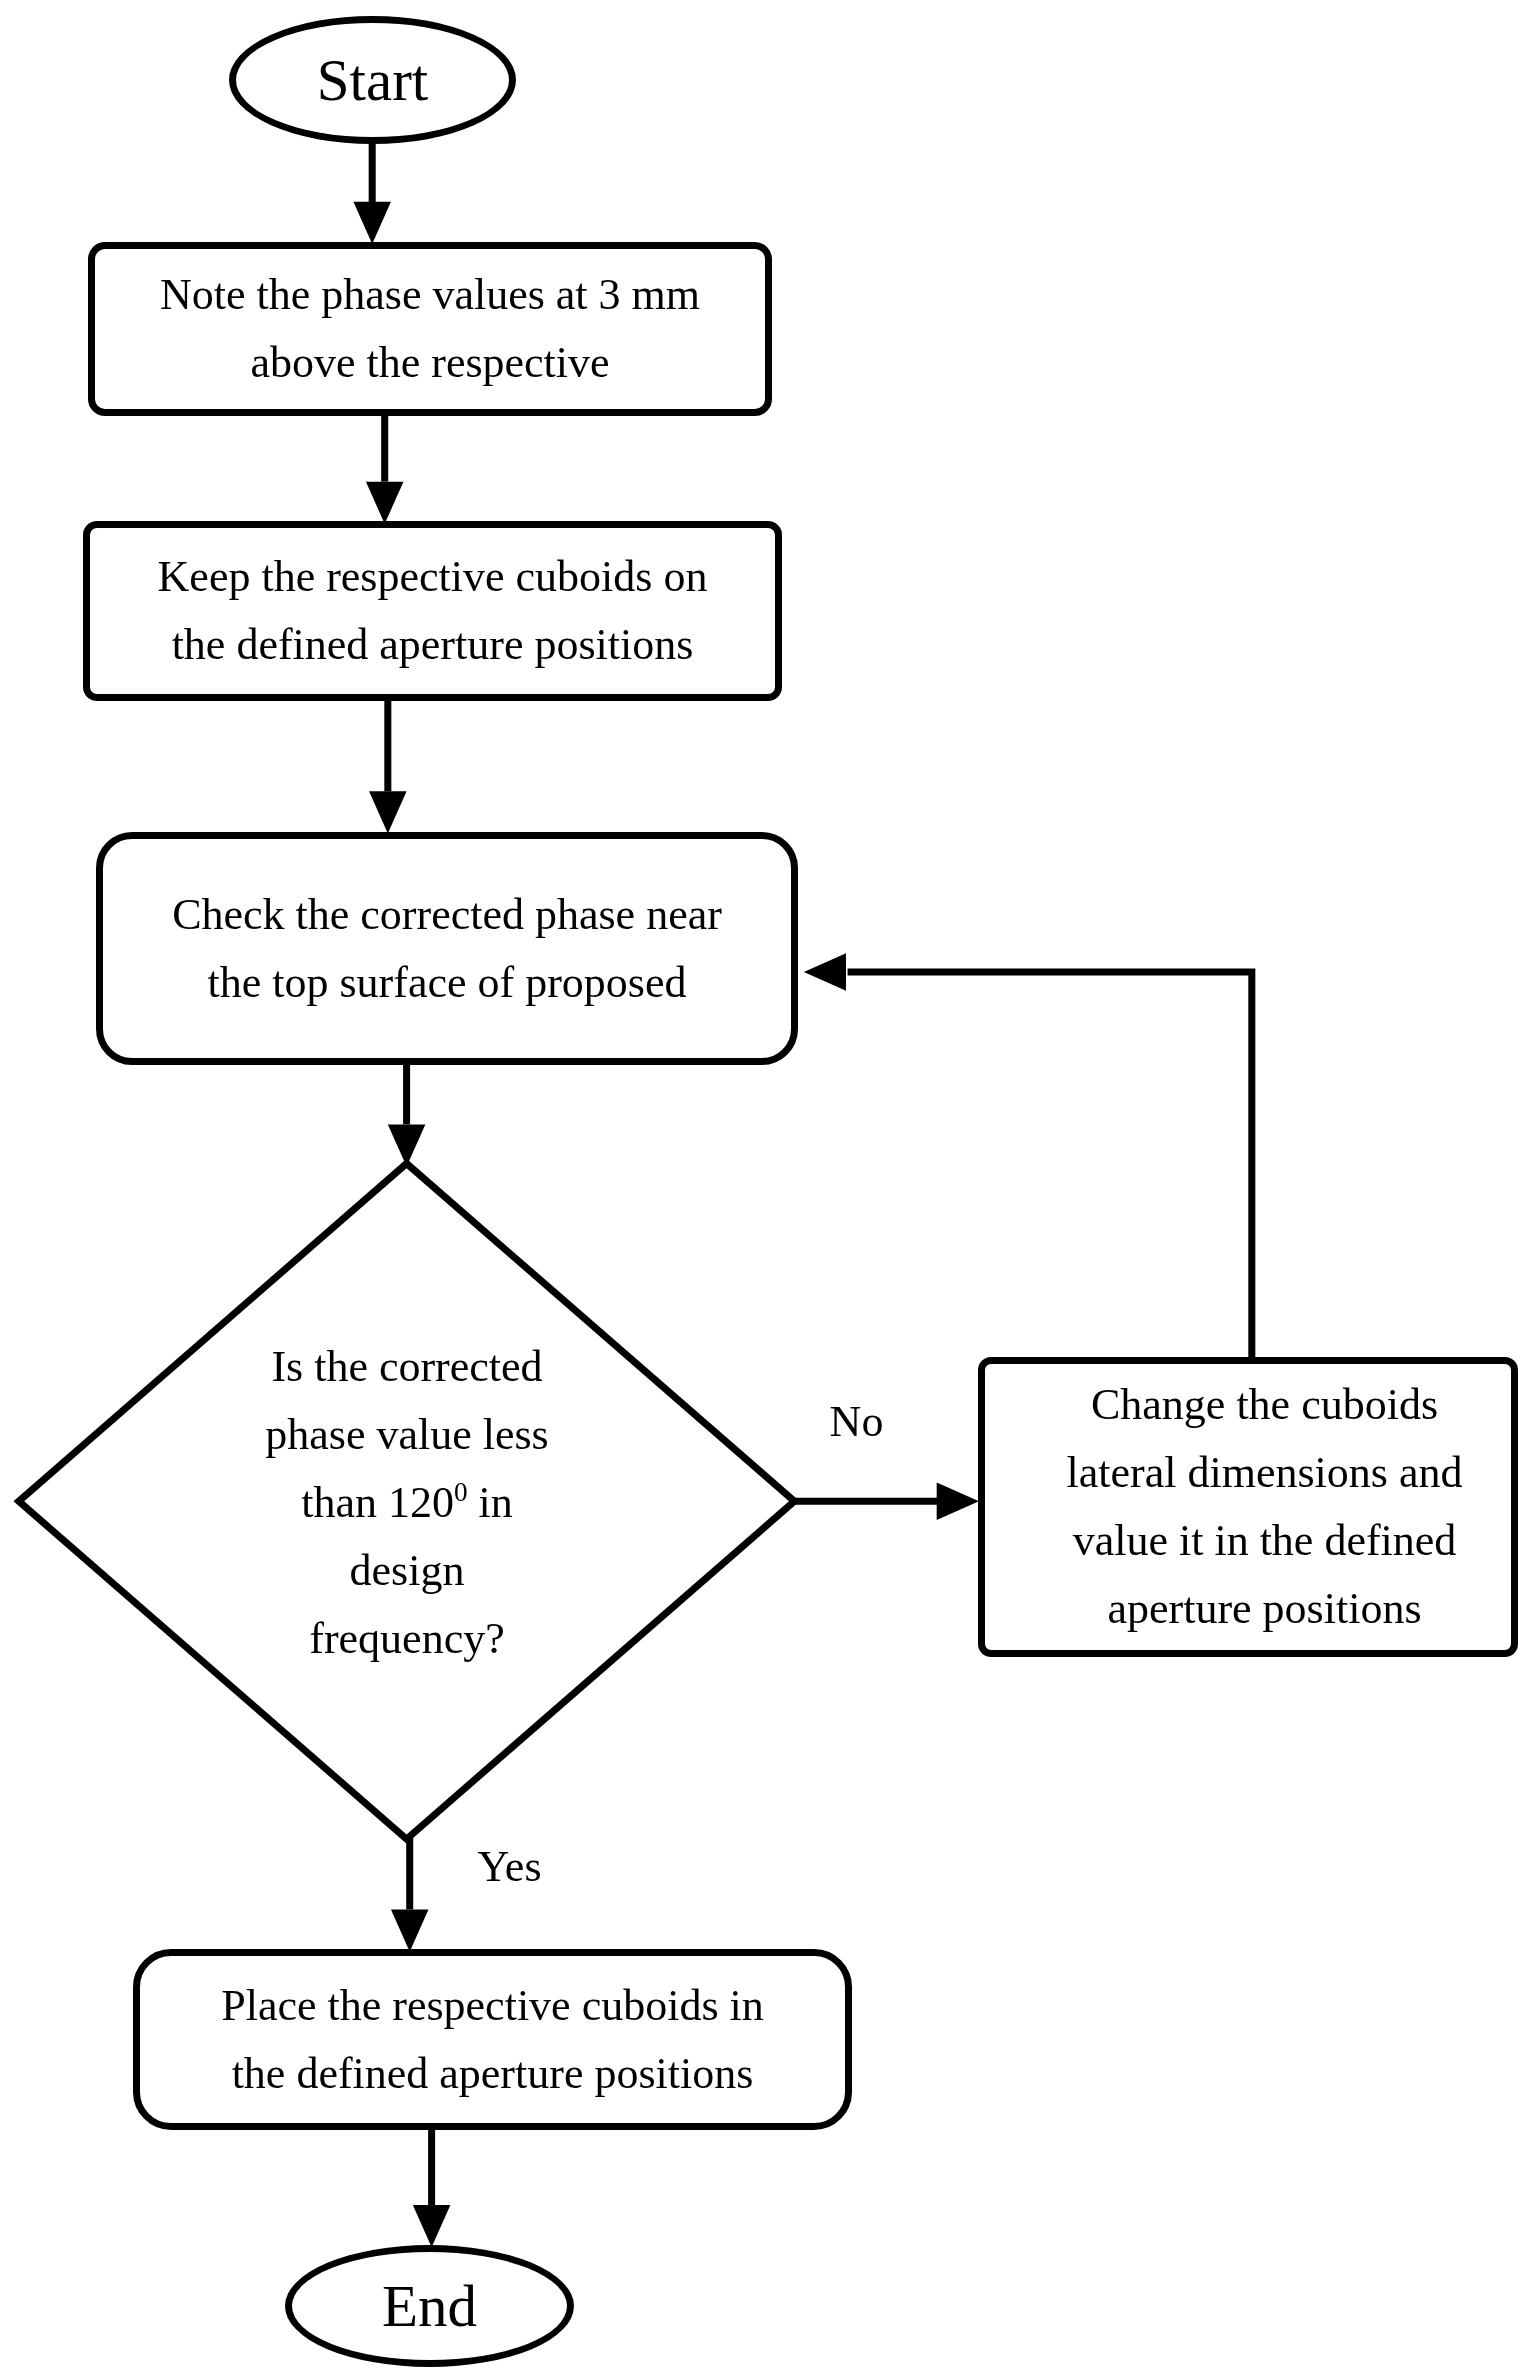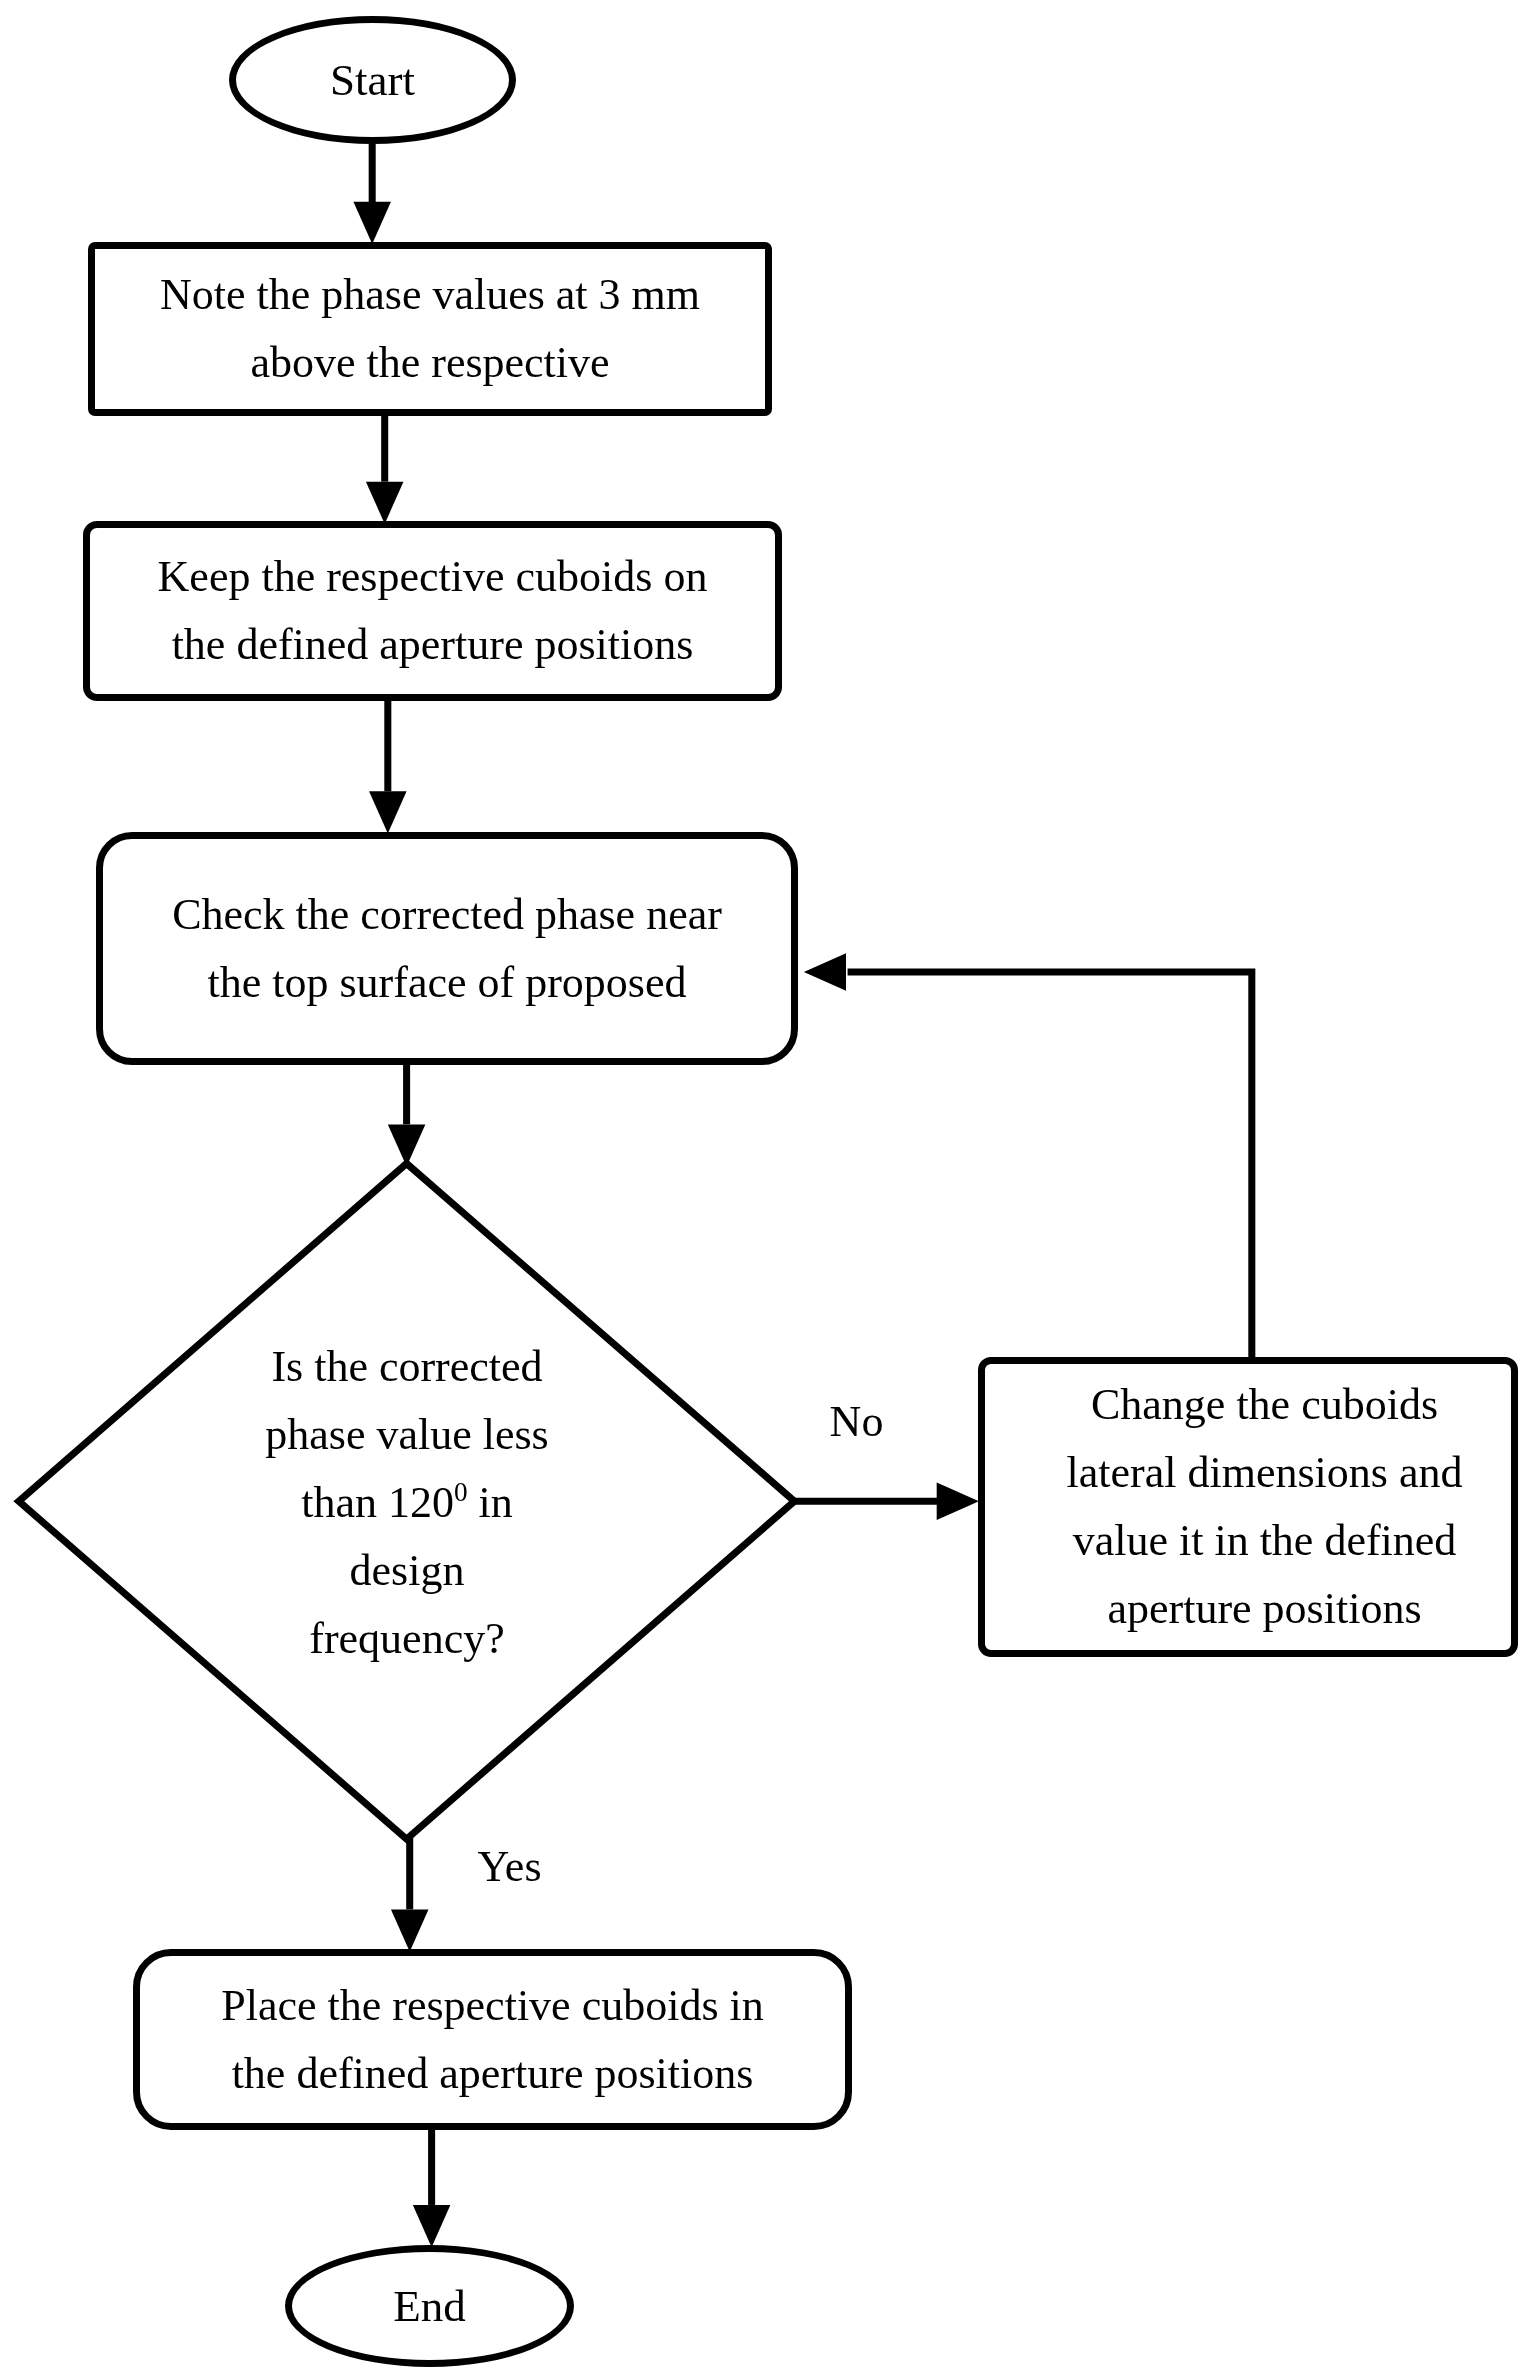--- a/index.html
+++ b/index.html
@@ -45,28 +45,28 @@
     justify-content: center;
     align-items: center;
     text-align: center;
     font-size: 44px;
     line-height: 68px;
     background: #ffffff;
   }
   .terminator {
     border: 7.8px solid #000000;
     border-radius: 50%;
-    font-size: 45px;
+    font-size: 59px;
     text-align: right;
   }
   .process {
     border: 7px solid #000000;
   }
   .node-start   { left: 229px; top: 15.6px;   width: 287px; height: 128px; }
-  .node-note    { left: 88px; top: 242px;  width: 684px; height: 174px; border-radius: 7px; }
+  .node-note    { left: 88px; top: 242px;  width: 684px; height: 174px; border-radius: 17px; }
   .node-keep    { left: 83px; top: 521px;  width: 699px; height: 180px; border-radius: 14px; }
   .node-check   { left: 96px; top: 832px; width: 702px; height: 233px; border-radius: 36px; }
   .node-decision-text {
     left: 191px; top: 1331px; width: 432px; height: 344px;
     background: transparent;
   }
   .node-change  { left: 978px; top: 1357px; width: 540px; height: 300px; border-radius: 13px; padding-left: 33px; }
   .node-place   { left: 133px; top: 1949px; width: 719px; height: 181px; border-radius: 38px; text-align: right; }
   .node-end     { left: 285px; top: 2245px; width: 289px; height: 122px; }
   .edge-label {

